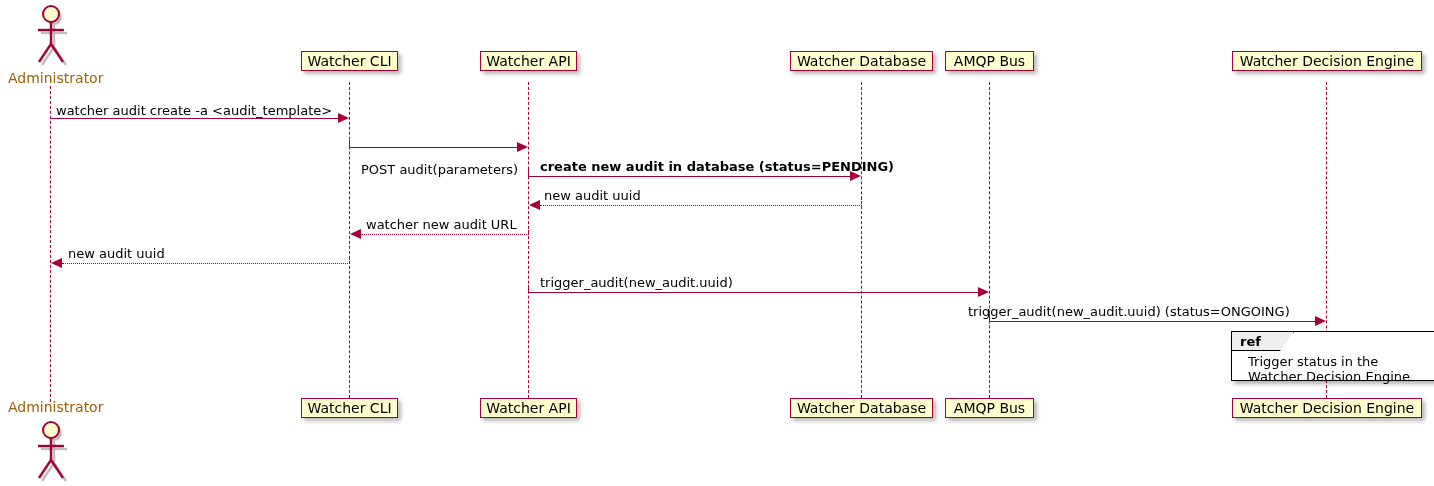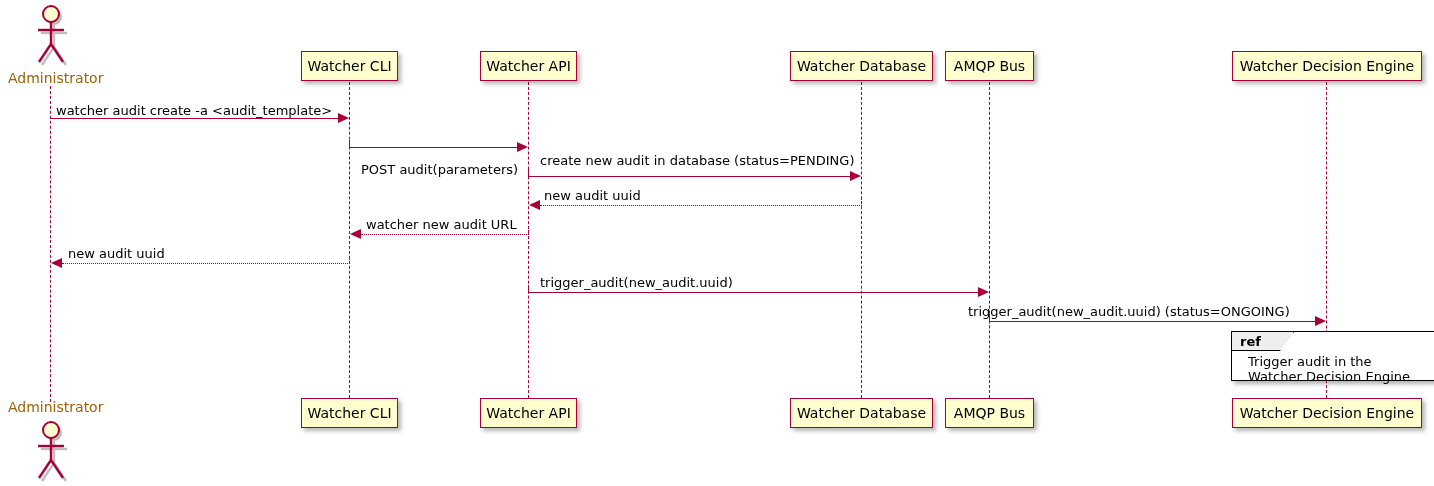--- a/index.html
+++ b/index.html
@@ -25,21 +25,21 @@
     box-sizing: border-box;
     background: #FEFECE;
     border: 1.5px solid #A80036;
     color: #000000;
     font-size: 14px;
     line-height: 1;
     display: flex;
     align-items: center;
     justify-content: center;
     padding: 0 10px;
-    height: 30px;
+    height: 20px;
     box-shadow: 3px 3px 4px rgba(0,0,0,0.28);
     white-space: nowrap;
     z-index: 5;
   }
   
   .actor-figure {
     position: absolute;
     z-index: 5;
   }
   .actor-label {
@@ -185,21 +185,21 @@
 
   <div class="msg-label" style="left:56px; top:103px;">watcher audit create -a &lt;audit_template&gt;</div>
   <div class="msg-line" style="left:50px; top:118px; width:288px;"></div>
   <div class="arrowhead right" style="left:338px; top:113px;"></div>
 
   <div class="msg-label" style="left:361px; top:130px;margin-top:32px;">POST audit(parameters)</div>
   <div class="msg-stub" style="left:349px; top:140px; height:8px;"></div>
   <div class="msg-line" style="left:349px; top:147px; width:168px;"></div>
   <div class="arrowhead right" style="left:517px; top:142px;"></div>
 
-  <div class="msg-label" style="left:540px; top:153px;">create new audit in database (status=PENDING)</div>
+  <div class="msg-label" style="left:540px; top:159px;font-weight:bold;">create new audit in database (status=PENDING)</div>
   <div class="msg-stub" style="left:528px; top:169px; height:8px;"></div>
   <div class="msg-line" style="left:528px; top:176px; width:322px;"></div>
   <div class="arrowhead right" style="left:850px; top:171px;"></div>
 
   <div class="msg-label" style="left:544px; top:188px;">new audit uuid</div>
   <div class="msg-stub dotted" style="left:861px; top:198px; height:8px;"></div>
   <div class="msg-line dotted" style="left:540px; top:205px; width:322px;"></div>
   <div class="arrowhead left" style="left:529px; top:200px;"></div>
 
   <div class="msg-label" style="left:366px; top:217px;">watcher new audit URL</div>
@@ -219,21 +219,21 @@
 
   <div class="msg-label" style="left:968px; top:304px;">trigger_audit(new_audit.uuid) (status=ONGOING)</div>
   <div class="msg-stub" style="left:989px; top:314px; height:8px;"></div>
   <div class="msg-line" style="left:989px; top:321px; width:326px;"></div>
   <div class="arrowhead right" style="left:1315px; top:316px;"></div>
 
   <div class="ref-box" style="left:1231px; top:331px; width:228px; height:50px;">
     <div class="ref-tab" style="width:62px;">
       <span>ref</span>
     </div>
-    <div class="ref-text">Trigger audit in the</div>
+    <div class="ref-text">Trigger status in the</div>
     <div class="ref-text" style="top:37px; left:16px;">Watcher Decision Engine</div>
   </div>
 
   <div class="actor-label" style="left:8px; top:399px;">Administrator</div>
   <div class="actor-figure" style="left:28px; top:418px;">
     <svg width="46" height="64" viewBox="0 0 46 64">
       <g transform="translate(3,3)">
         <g opacity="0.25" transform="translate(3,3)">
           <circle cx="20" cy="9" r="8" fill="#000000"></circle>
           <line x1="20" y1="17" x2="20" y2="39" stroke="#000000" stroke-width="2.4"></line>

